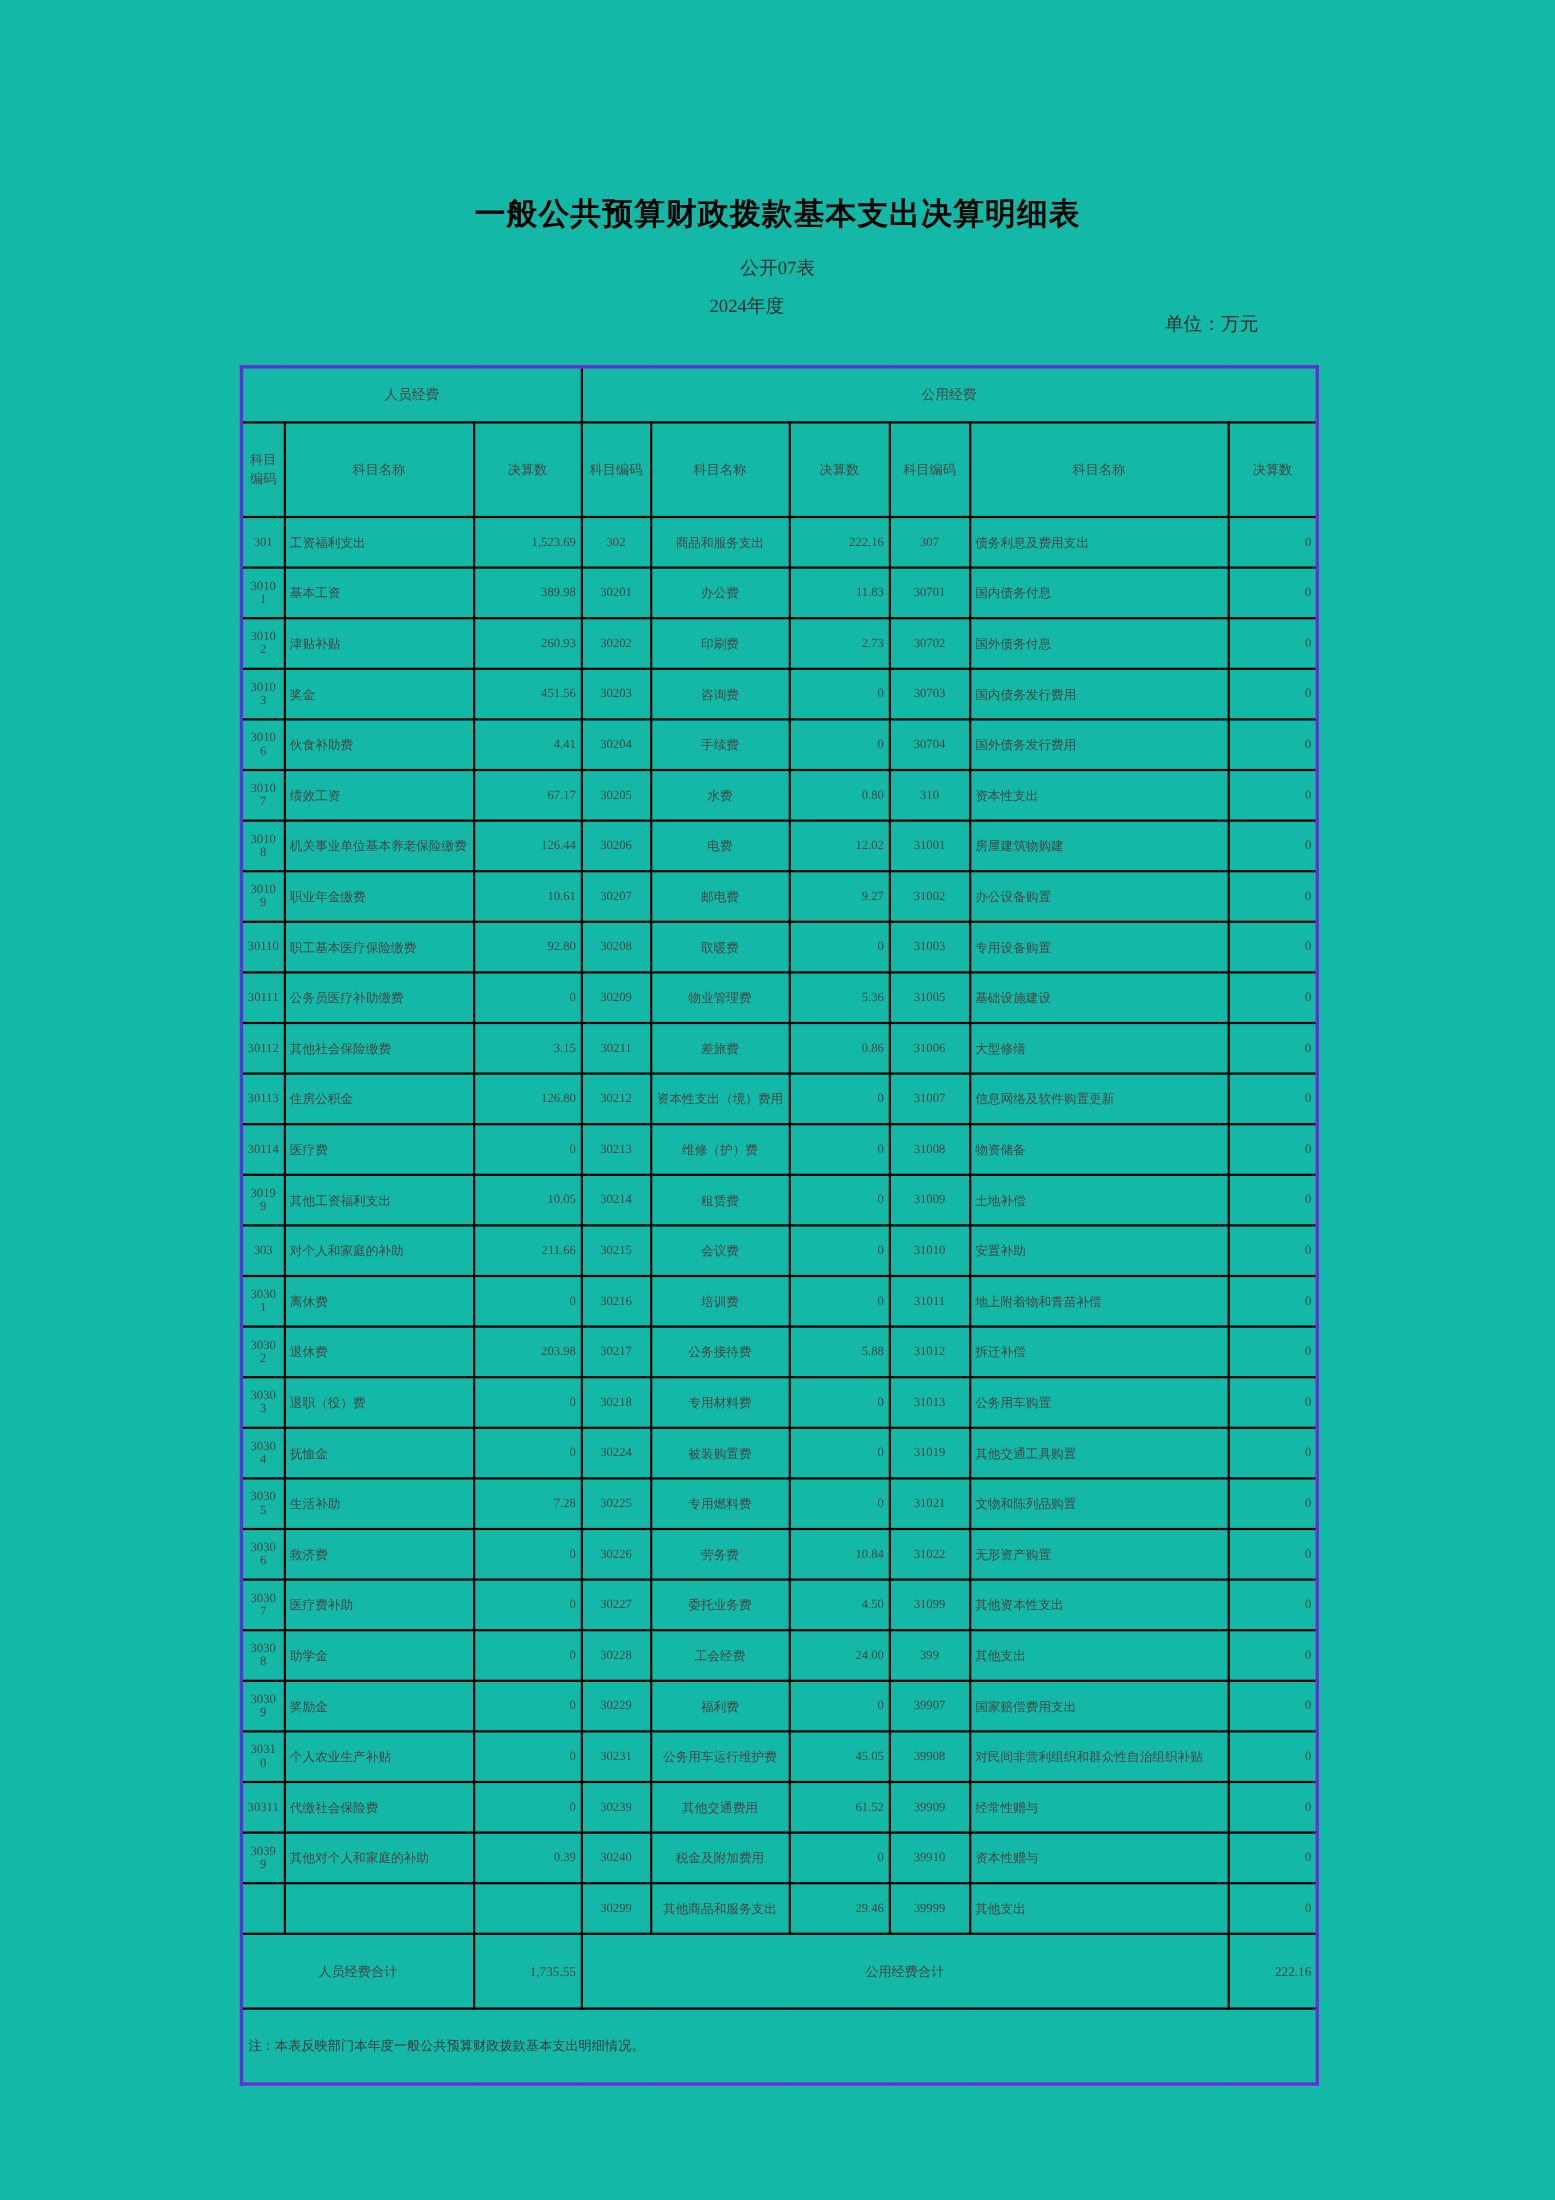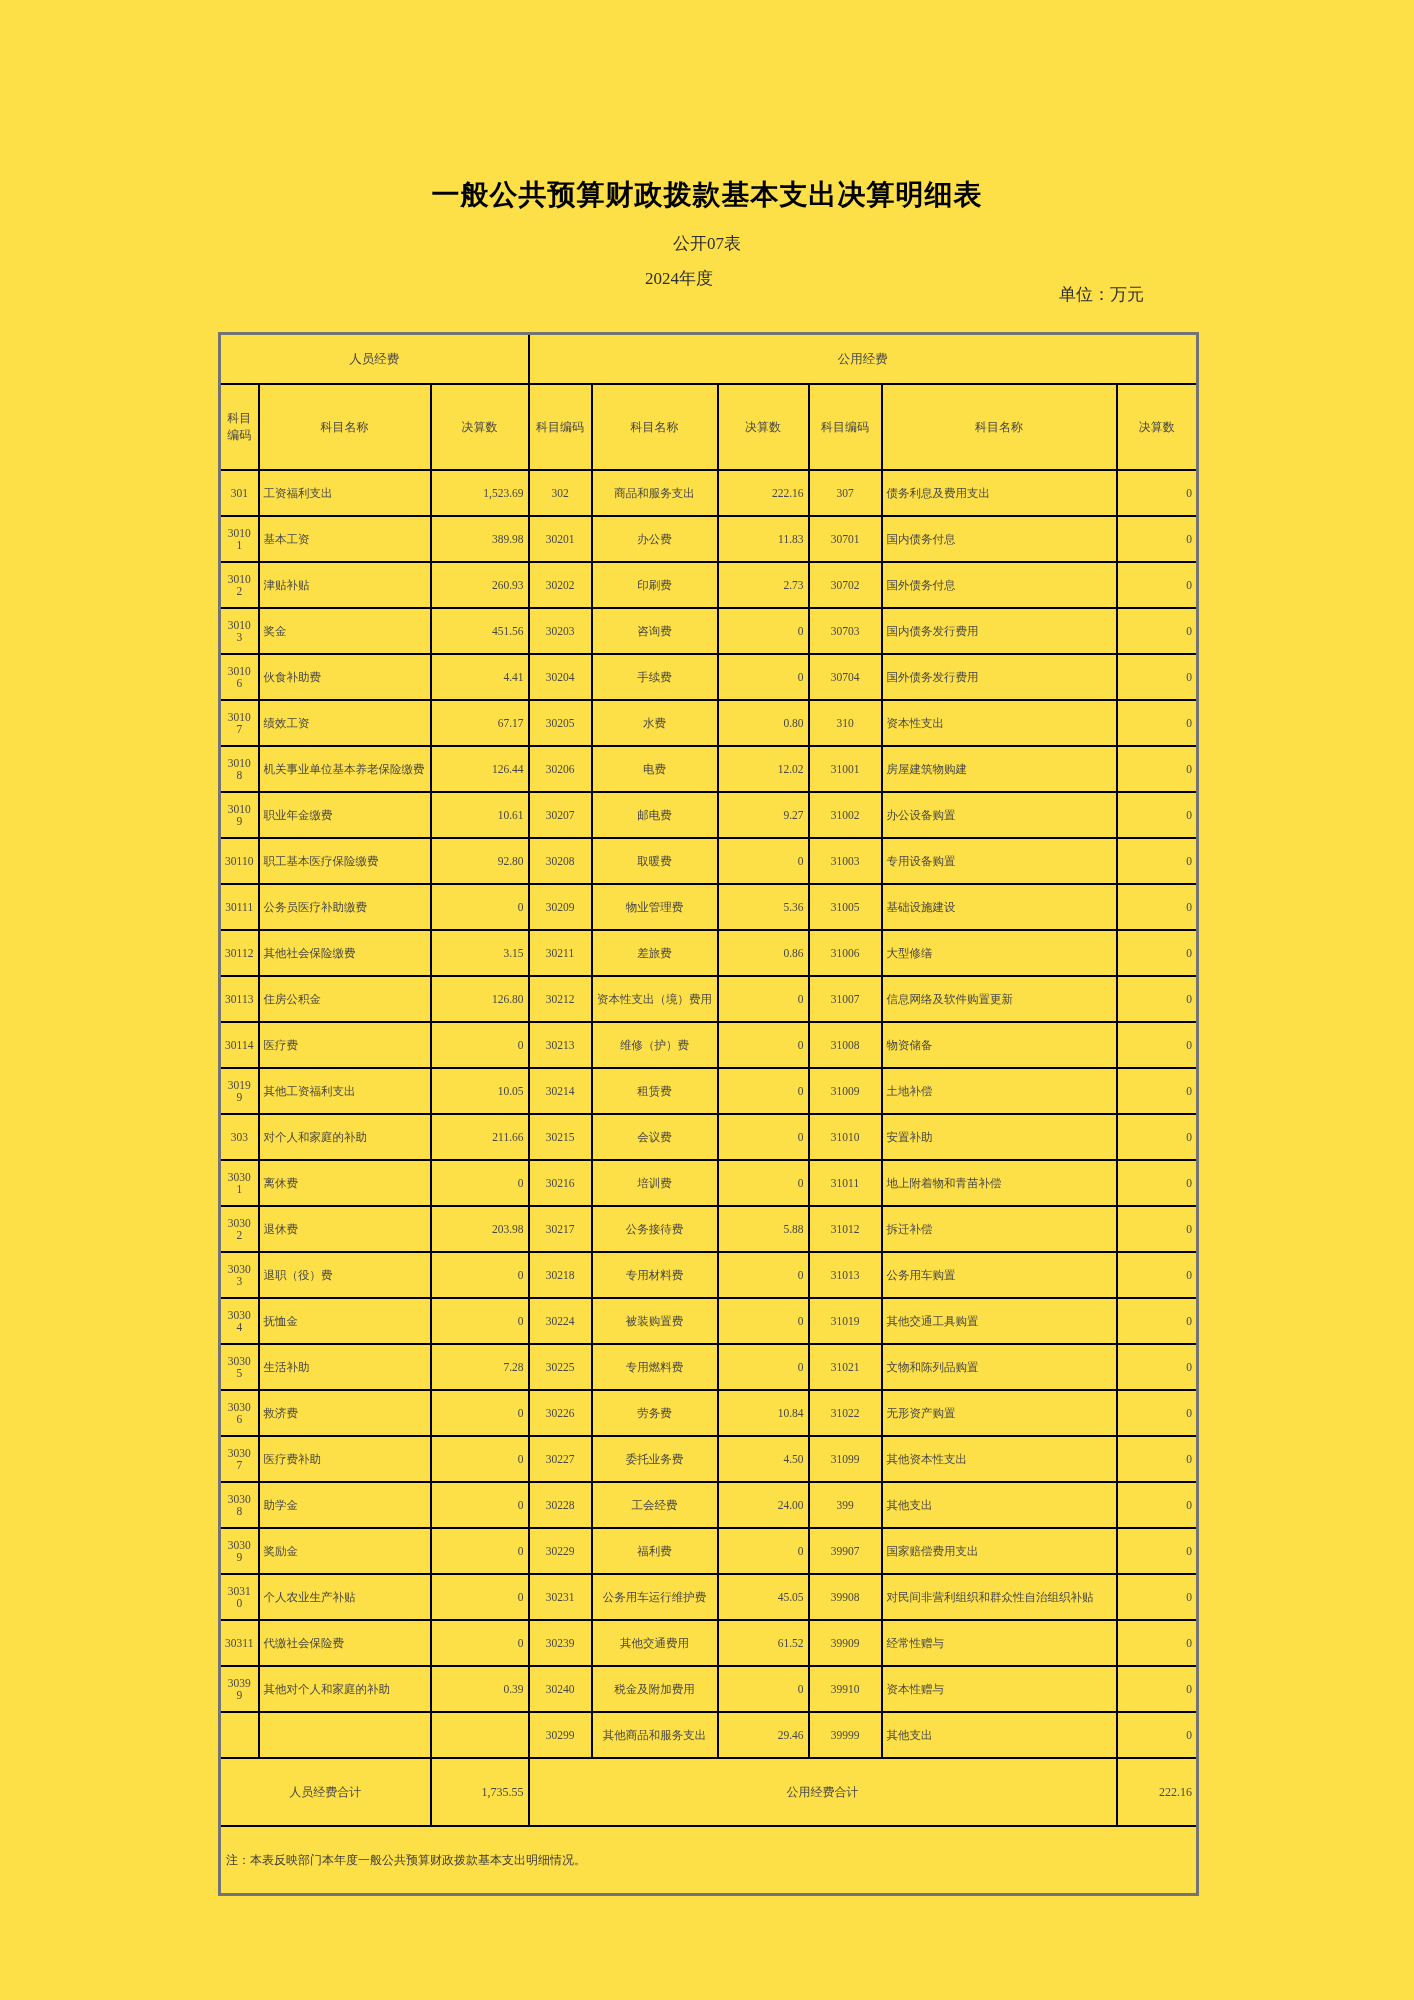--- a/index.html
+++ b/index.html
@@ -1,20 +1,20 @@
 <!DOCTYPE html>
 <html lang="zh"><head>
 <meta charset="utf-8">
 <style>
   html,body{margin:0;padding:0;background:#ffffff;}
   .page{
     position:relative;
     width:1414px;
     height:2000px;
-    background:#fde047;
+    background:#14b8a6;
     font-family:"Liberation Serif", serif;
     color:#3d3d3d;
     overflow:hidden;
   }
   .content{
     width:978px;
     margin:0 auto;
     padding-top:178px;
   }
   .doc-title{
@@ -55,21 +55,21 @@
   .meta-currency{
     position:absolute;
     right:52px;
     top:16px;
   }
   table.budget{
     border-collapse:collapse;
     table-layout:fixed;
     width:978px;
     margin-top:4px;
-    border:3px solid #737373;
+    border:3px solid #6d28d9;
   }
   table.budget th, table.budget td{
     border:2px solid #000;
     font-weight:normal;
     font-size:11.5px;
     color:#474747;
     vertical-align:middle;
     padding:2px 4px;
     word-wrap:break-word;
     overflow-wrap:break-word;

